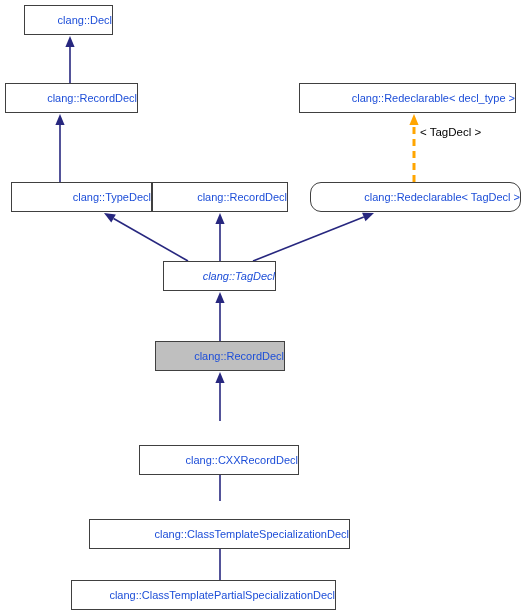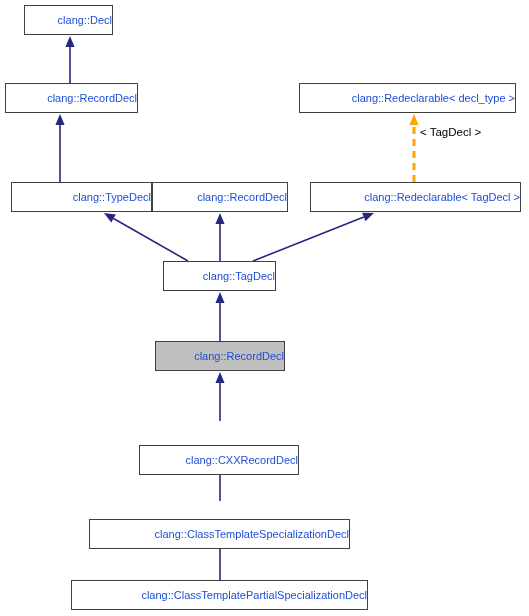--- a/index.html
+++ b/index.html
@@ -102,32 +102,32 @@
     </div>
     <div class="node" style="left: 299px; top: 83px; width: 217px; height: 30px;">
       <span>clang::Redeclarable&lt; decl_type &gt;</span>
     </div>
     <div class="node" style="left: 11px; top: 182px; width: 141px; height: 30px; padding-left: 28px;">
       <span>clang::TypeDecl</span>
     </div>
     <div class="node" style="left: 152px; top: 182px; width: 136px; height: 30px;">
       <span>clang::RecordDecl</span>
     </div>
-    <div class="node" style="left: 310px; top: 182px; width: 211px; height: 30px;">
+    <div class="node" style="left: 310px; top: 182px; width: 211px; height: 30px; border-radius: 11px;">
       <span>clang::Redeclarable&lt; TagDecl &gt;</span>
     </div>
-    <div class="node" style="left: 163px; top: 261px; width: 113px; height: 30px;">
+    <div class="node" style="left: 163px; top: 261px; width: 113px; height: 30px; font-style: italic;">
       <span>clang::TagDecl</span>
     </div>
     <div class="node highlight" style="left: 155px; top: 341px; width: 130px; height: 30px;">
       <span>clang::RecordDecl</span>
     </div>
     <div class="node" style="left: 139px; top: 445px; width: 160px; height: 30px;">
       <span>clang::CXXRecordDecl</span>
     </div>
     <div class="node" style="left: 89px; top: 519px; width: 261px; height: 30px;">
       <span>clang::ClassTemplateSpecializationDecl</span>
     </div>
-    <div class="node" style="left: 71px; top: 580px; width: 297px; height: 30px;">
+    <div class="node" style="left: 71px; top: 580px; width: 265px; height: 30px;">
       <span>clang::ClassTemplatePartialSpecializationDecl</span>
     </div>
     <div class="edge-label" style="left: 420px; top: 126px;">&lt; TagDecl &gt;</div>
   </div>
 
 </body></html>

